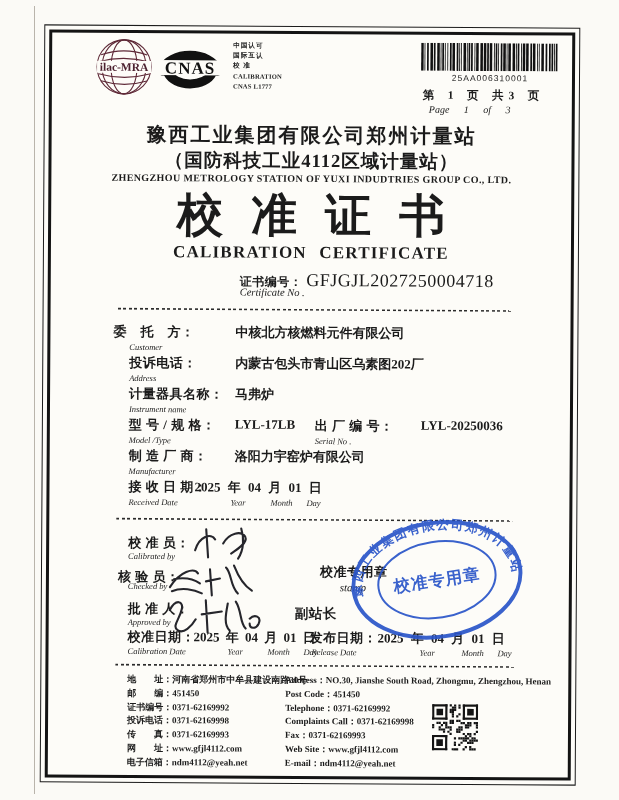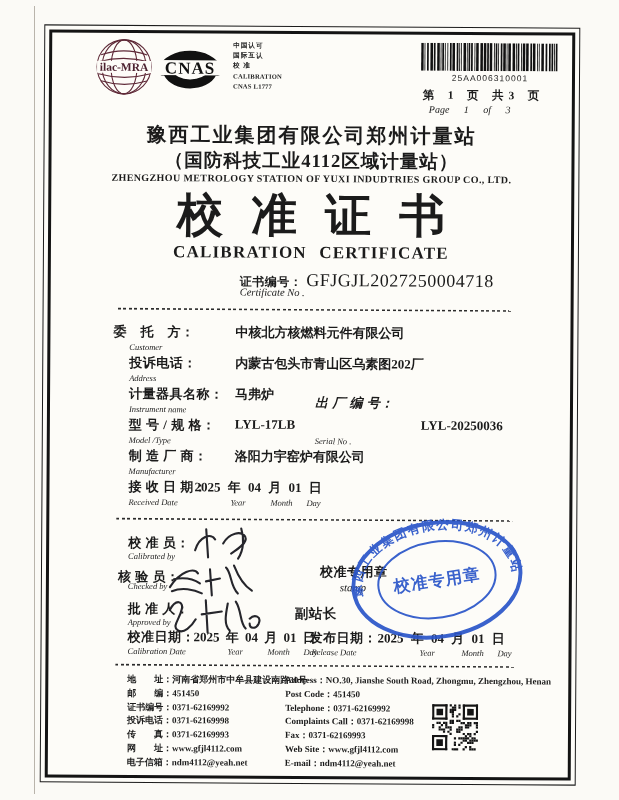--- a/index.html
+++ b/index.html
@@ -155,21 +155,21 @@
   <div class="abs val" style="left:192px;top:328px;">内蒙古包头市青山区乌素图202厂</div>
   <div class="abs sub-en" style="left:86px;top:347px;">Address</div>
 
   <div class="abs lbl" style="left:86px;top:359px;">计量器具名称：</div>
   <div class="abs val" style="left:192px;top:359px;">马弗炉</div>
   <div class="abs sub-en" style="left:86px;top:378px;">Instrument name</div>
 
   <div class="abs lbl" style="left:86px;top:390px;">型 号 / 规 格：</div>
   <div class="abs val" style="left:192px;top:390px;">LYL-17LB</div>
   <div class="abs sub-en" style="left:86px;top:409px;">Model /Type</div>
-  <div class="abs lbl" style="left:272px;top:367px;font-style:italic;">出 厂 编 号：</div>
+  <div class="abs lbl" style="left:272px;top:390px;">出 厂 编 号：</div>
   <div class="abs val" style="left:378px;top:390px;">LYL-20250036</div>
   <div class="abs sub-en" style="left:272px;top:409px;">Serial No .</div>
 
   <div class="abs lbl" style="left:86px;top:421px;">制 造 厂 商：</div>
   <div class="abs val" style="left:192px;top:421px;">洛阳力宇窑炉有限公司</div>
   <div class="abs sub-en" style="left:86px;top:440px;">Manufacturer</div>
 
   <div class="abs lbl" style="left:86px;top:452px;">接 收 日 期：</div>
   <div class="abs val" style="left:152px;top:452px;word-spacing:4px;">2025 年 04 月 01 日</div>
   <div class="abs sub-en" style="left:86px;top:471px;">Received Date</div>

